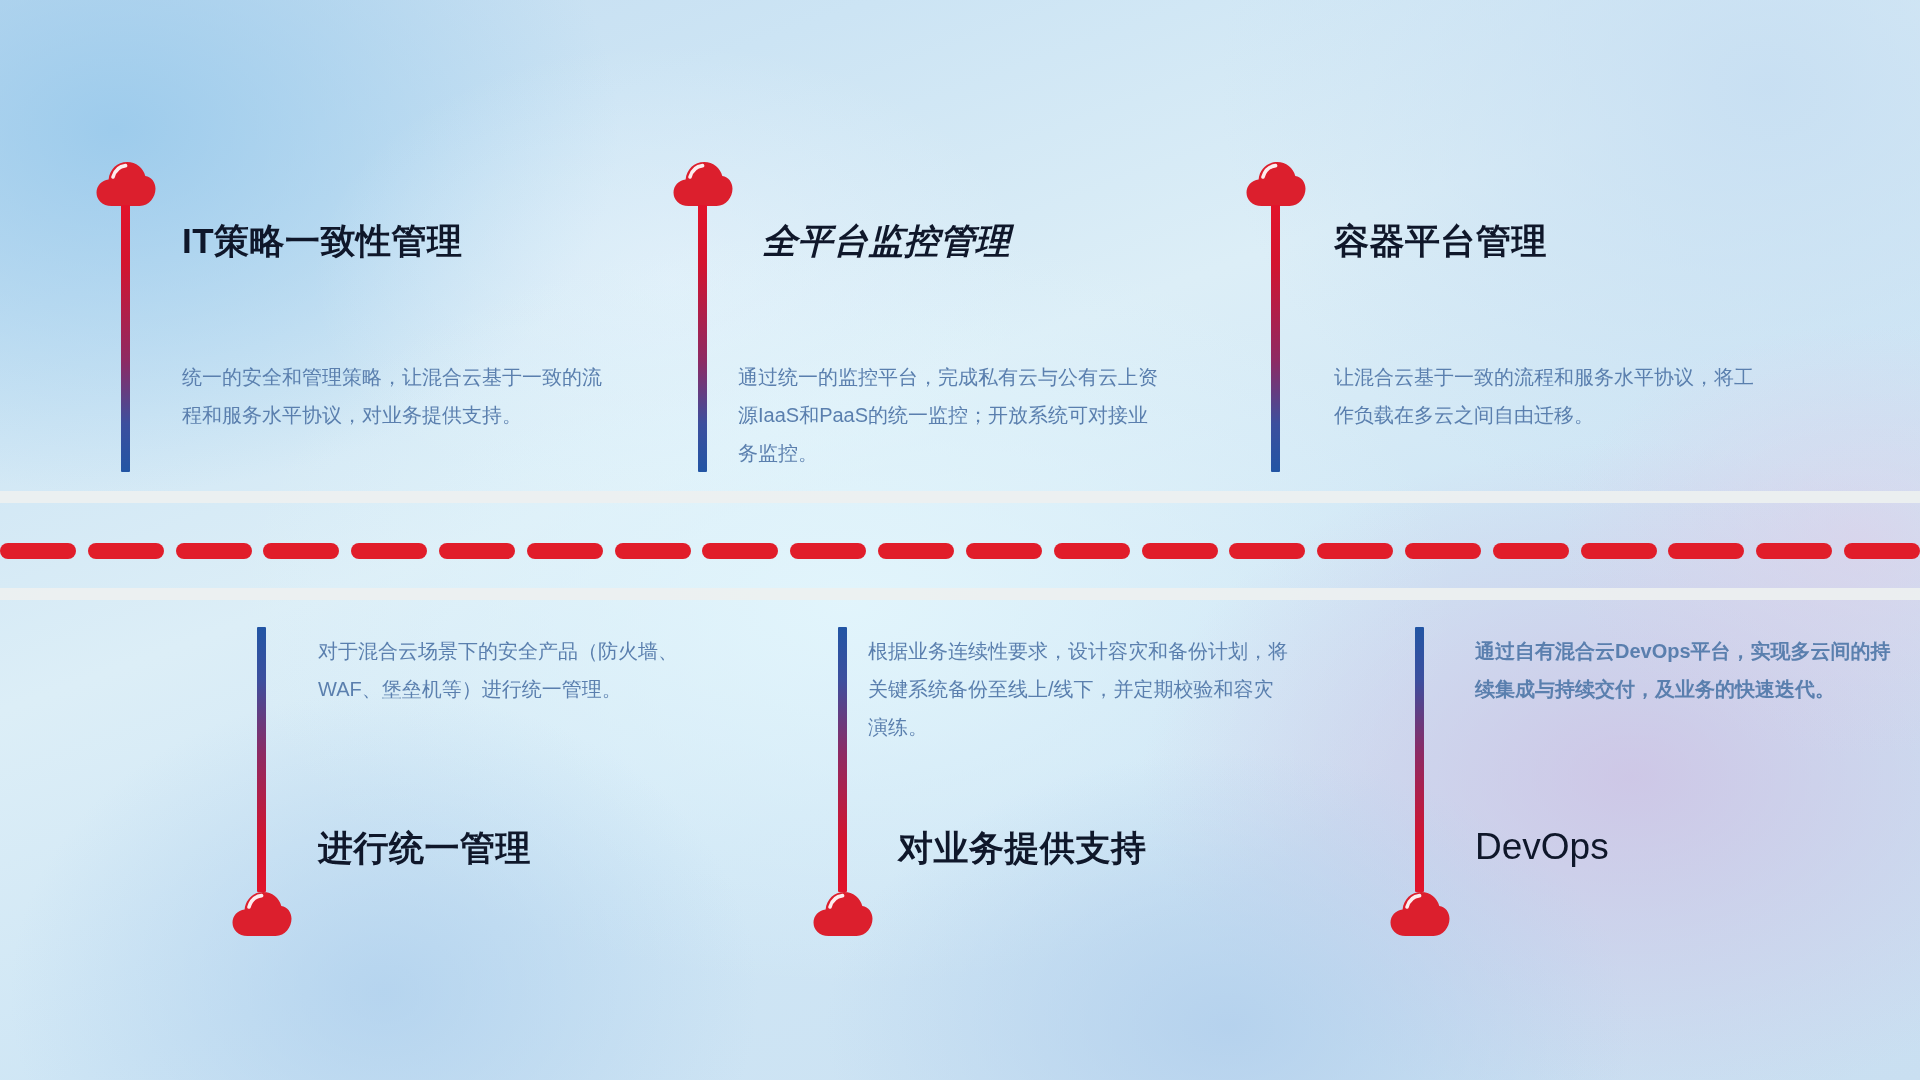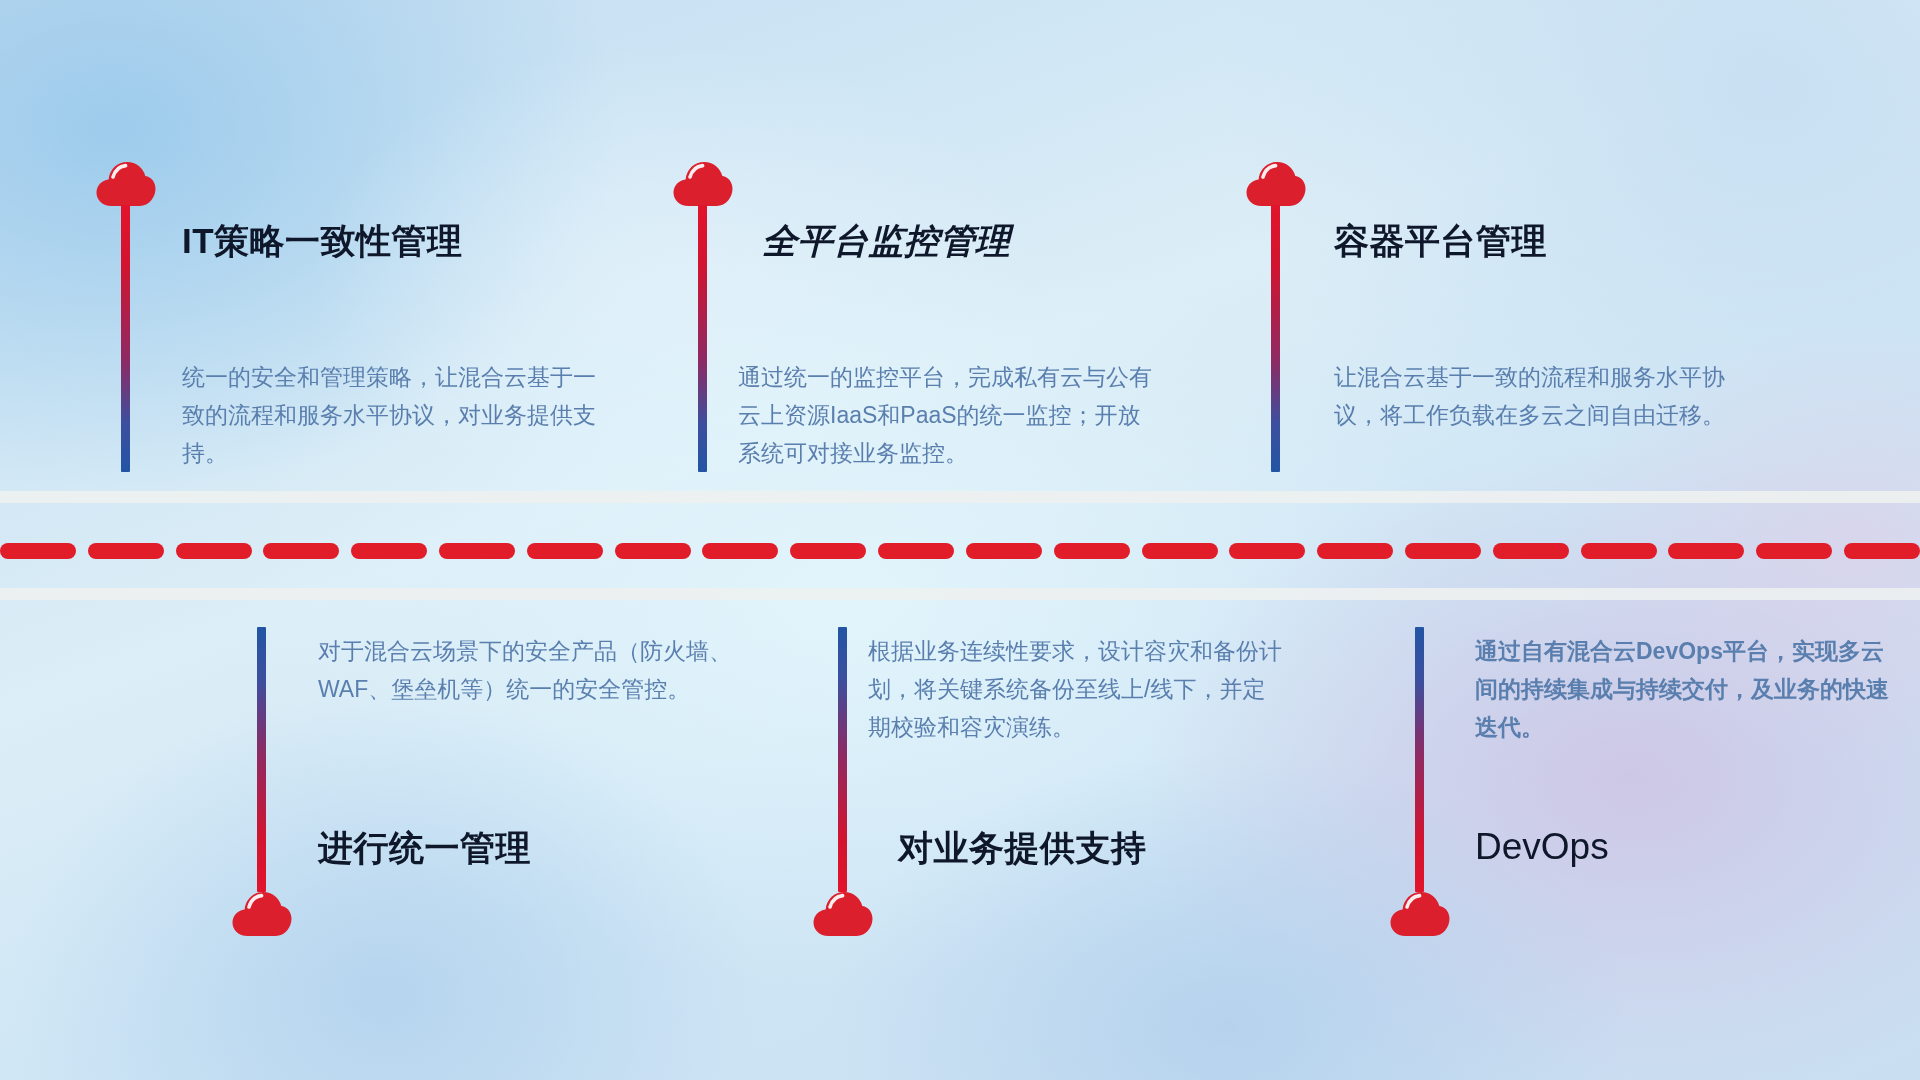--- a/index.html
+++ b/index.html
@@ -75,21 +75,21 @@
     color:#0f172a;
     letter-spacing:0.5px;
     white-space:nowrap;
     line-height:1;
   }
   .title.latin { font-weight:normal; font-size:37px; letter-spacing:0px; }
 
   
   .body {
     position:absolute;
-    font-size:23px;
+    font-size:20px;
     line-height:38px;
     color:#5a7fae;
     width:420px;
   }
 
   
   .rule {
     position:absolute; left:0; width:1920px; height:12px;
     background:#edf0f0; opacity:0.93;
   }
@@ -179,21 +179,21 @@
       <div class="dash" style="left: 1493px; background: rgb(225, 29, 42);"></div>
       <div class="dash" style="left: 1581px; background: rgb(225, 29, 42);"></div>
       <div class="dash" style="left: 1668px; background: rgb(225, 29, 42);"></div>
       <div class="dash" style="left: 1756px; background: rgb(225, 29, 42);"></div>
       <div class="dash" style="left: 1844px; background: rgb(225, 29, 42);"></div>
     </div>
   <div class="rule" id="rule-bottom"></div>
 
   <div class="col">
     <div class="bar bar-bottom" style="left:257px; top:627px; height:265px;"></div>
-    <div class="body" style="left:318px; top:632px; width:420px;">对于混合云场景下的安全产品（防火墙、WAF、堡垒机等）统一的安全管控。</div>
+    <div class="body" style="left:318px; top:632px; width:420px;">对于混合云场景下的安全产品（防火墙、WAF、堡垒机等）进行统一管理。</div>
     <div class="title" style="left:318px; top:830px;">进行统一管理</div>
     <div class="cloud" style="left:231px; top:890px;">
       <svg viewBox="0 0 62 48" xmlns="http://www.w3.org/2000/svg">
         <path d="M16.5 46 C7.4 46 1.5 40.2 1.5 32.6 C1.5 25.6 6.6 20.2 13.6 19.4 C14.6 9.2 22.4 2 32.2 2 C41.1 2 48.3 7.8 50.3 16.1 C56.6 17.3 60.5 22.3 60.5 28.8 C60.5 37.0 54.2 46 44.6 46 Z" fill="#dc1f2d"></path>
         <path d="M18.0 17.0 C20.0 10.2 25.0 6.2 30.6 5.6" fill="none" stroke="#ffffff" stroke-width="3.6" stroke-linecap="round" opacity="0.92"></path>
       </svg>
     </div>
   </div>
 
   <div class="col">

